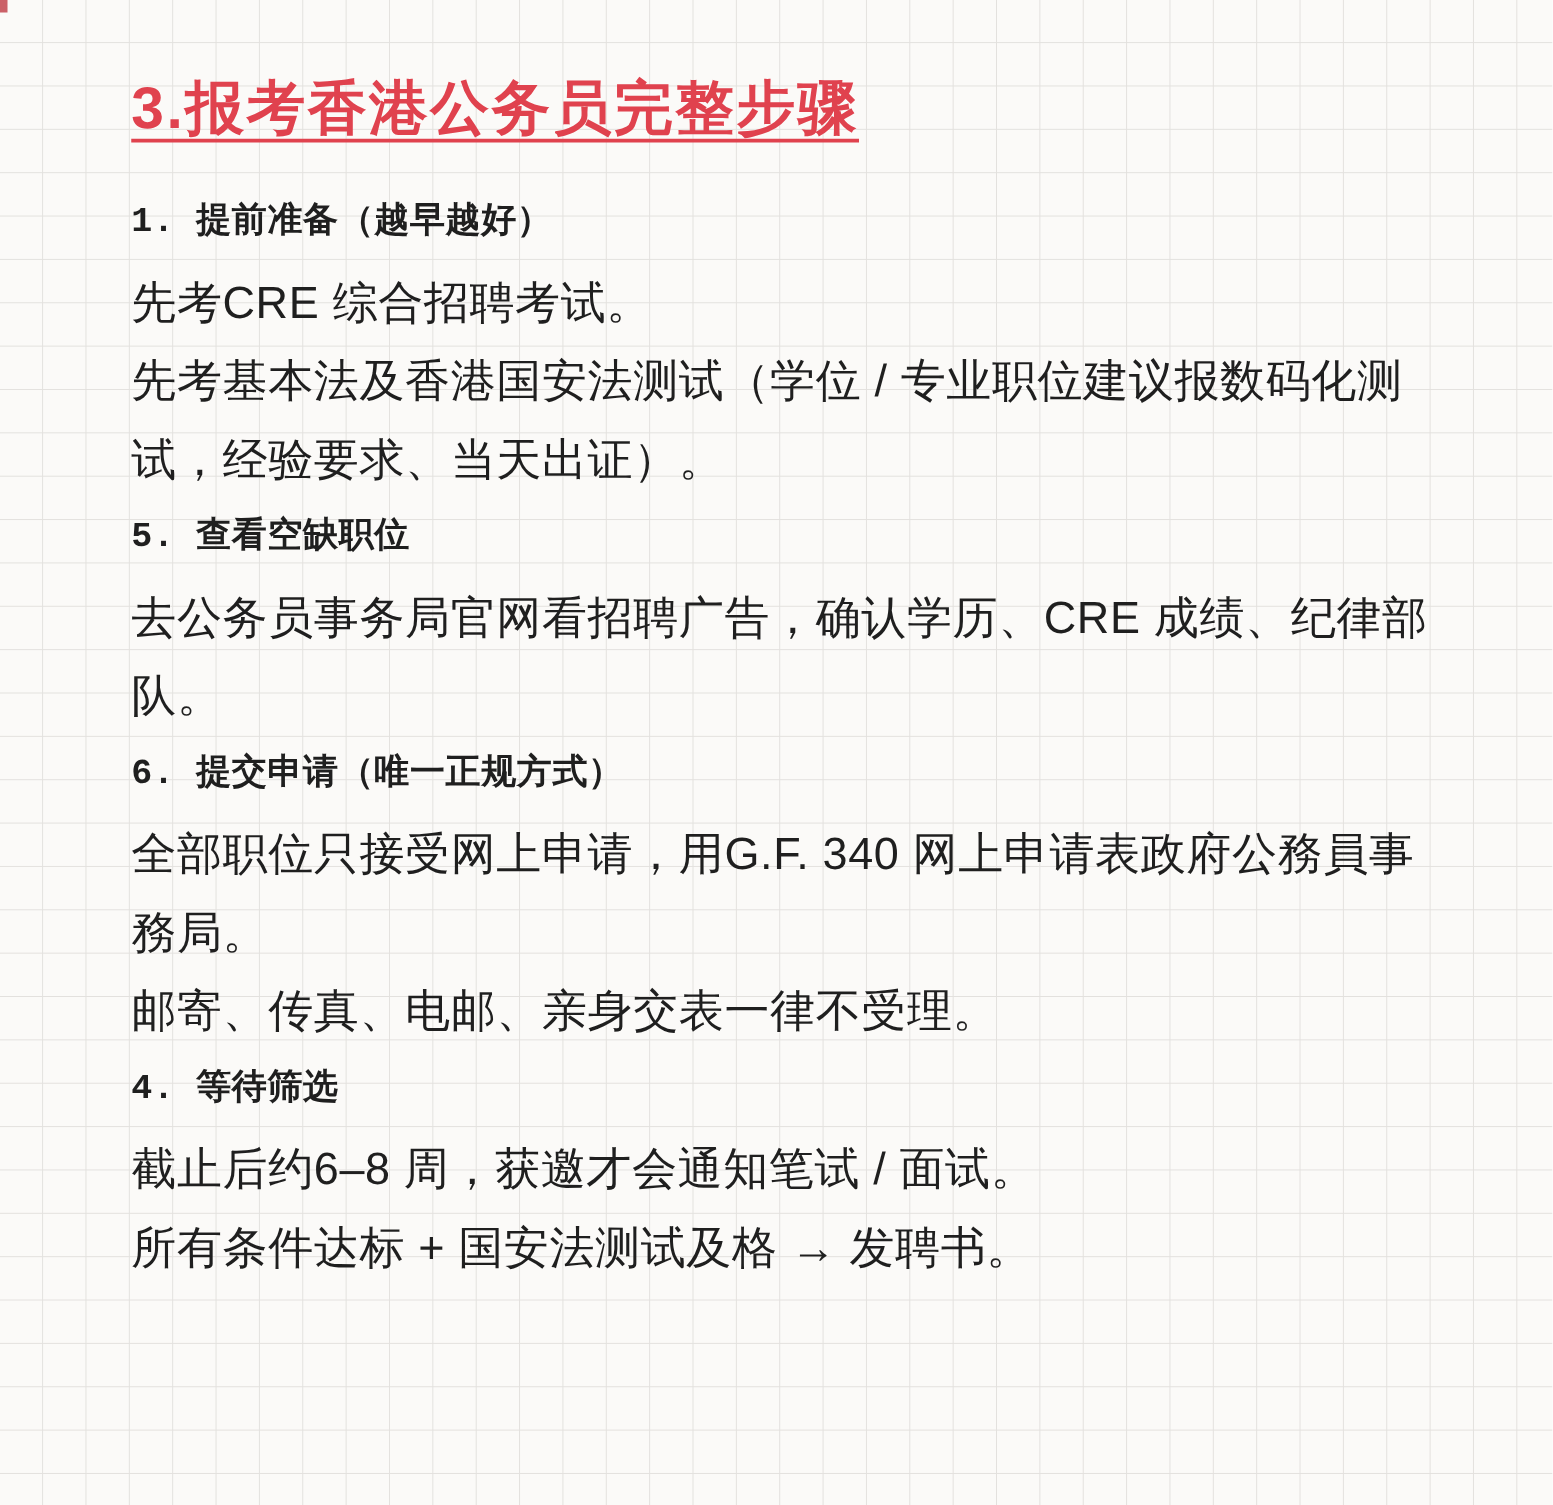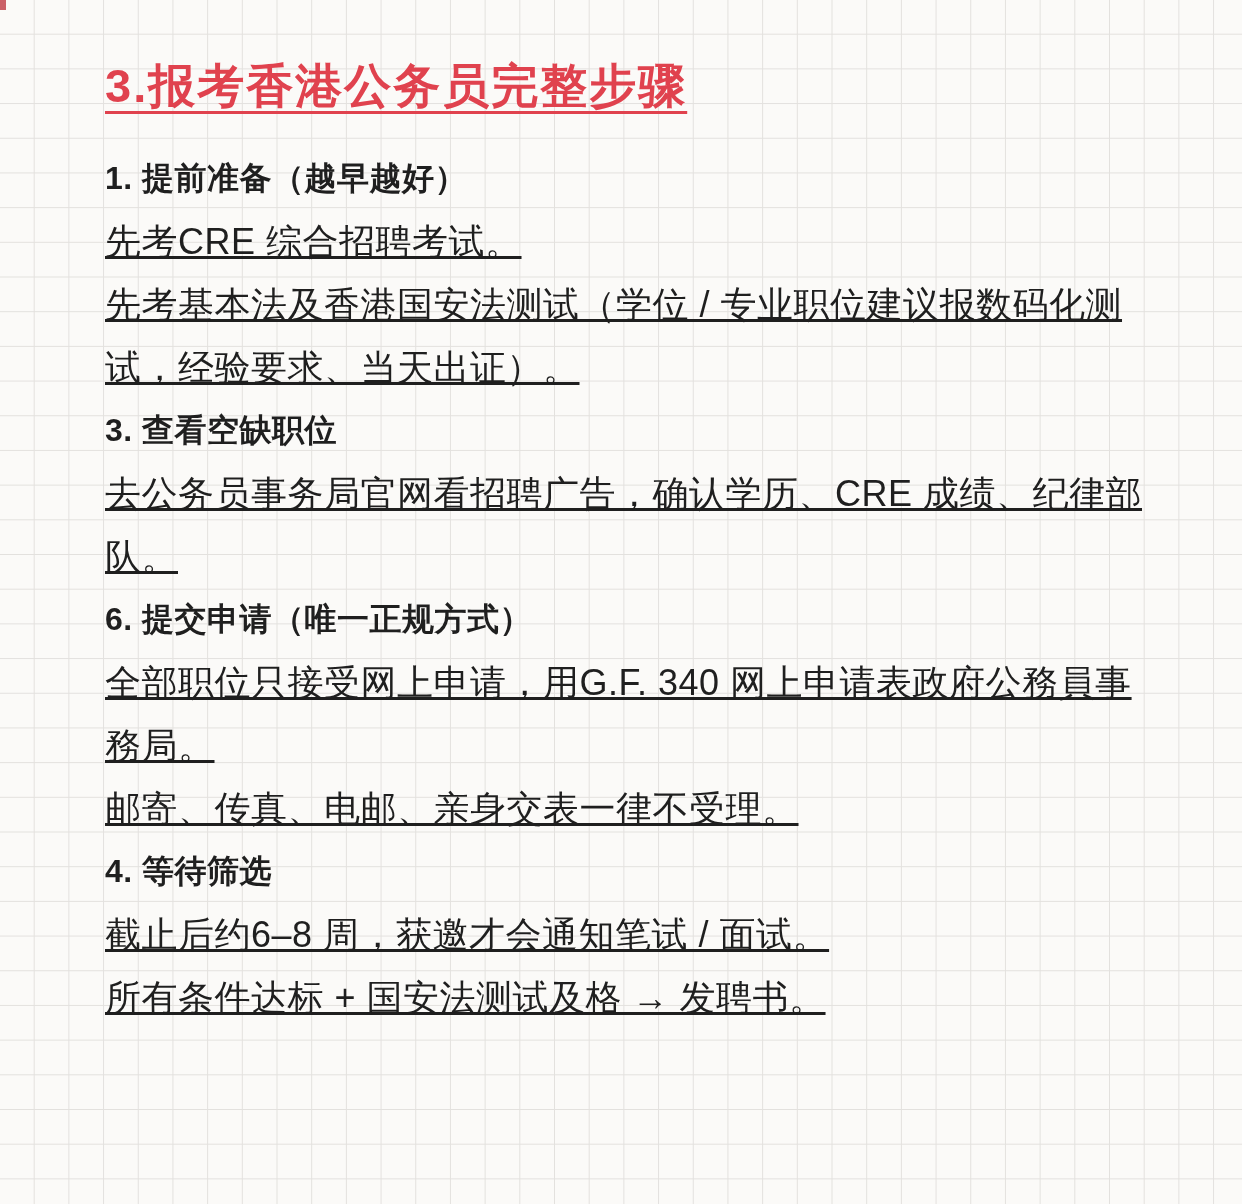--- a/index.html
+++ b/index.html
@@ -43,52 +43,52 @@
     font-weight: 800;
     letter-spacing: 2px;
     color: var(--accent);
     text-decoration: underline;
     text-decoration-color: var(--accent);
     text-decoration-thickness: 3px;
     text-underline-offset: 9px;
     margin: 0 0 31px 0;
   }
   .step-heading {
-    font-size: 32px;
+    font-size: 28px;
     line-height: 63px;
     font-weight: 800;
     letter-spacing: 0.5px;
     margin: 0;
+    font-family: Liberation Mono, monospace;
   }
   .step-para {
     font-size: 36px;
     line-height: 63px;
     font-weight: 500;
     letter-spacing: 0.5px;
     margin: 0;
     word-break: break-all;
-    text-decoration: underline;
   }
 </style>
 </head>
 <body>
 
 <div class="sheet">
   <div class="edge-artifact"></div>
 
   <h1 class="page-title">3.报考香港公务员完整步骤</h1>
 
   <section>
     <h2 class="step-heading">1. 提前准备（越早越好）</h2>
     <p class="step-para">先考CRE 综合招聘考试。</p>
     <p class="step-para">先考基本法及香港国安法测试（学位 / 专业职位建议报数码化测试，经验要求、当天出证）。</p>
   </section>
 
   <section>
-    <h2 class="step-heading">3. 查看空缺职位</h2>
+    <h2 class="step-heading">5. 查看空缺职位</h2>
     <p class="step-para">去公务员事务局官网看招聘广告，确认学历、CRE 成绩、纪律部队。</p>
   </section>
 
   <section>
     <h2 class="step-heading">6. 提交申请（唯一正规方式）</h2>
     <p class="step-para">全部职位只接受网上申请，用G.F. 340 网上申请表政府公務員事務局。</p>
     <p class="step-para">邮寄、传真、电邮、亲身交表一律不受理。</p>
   </section>
 
   <section>

